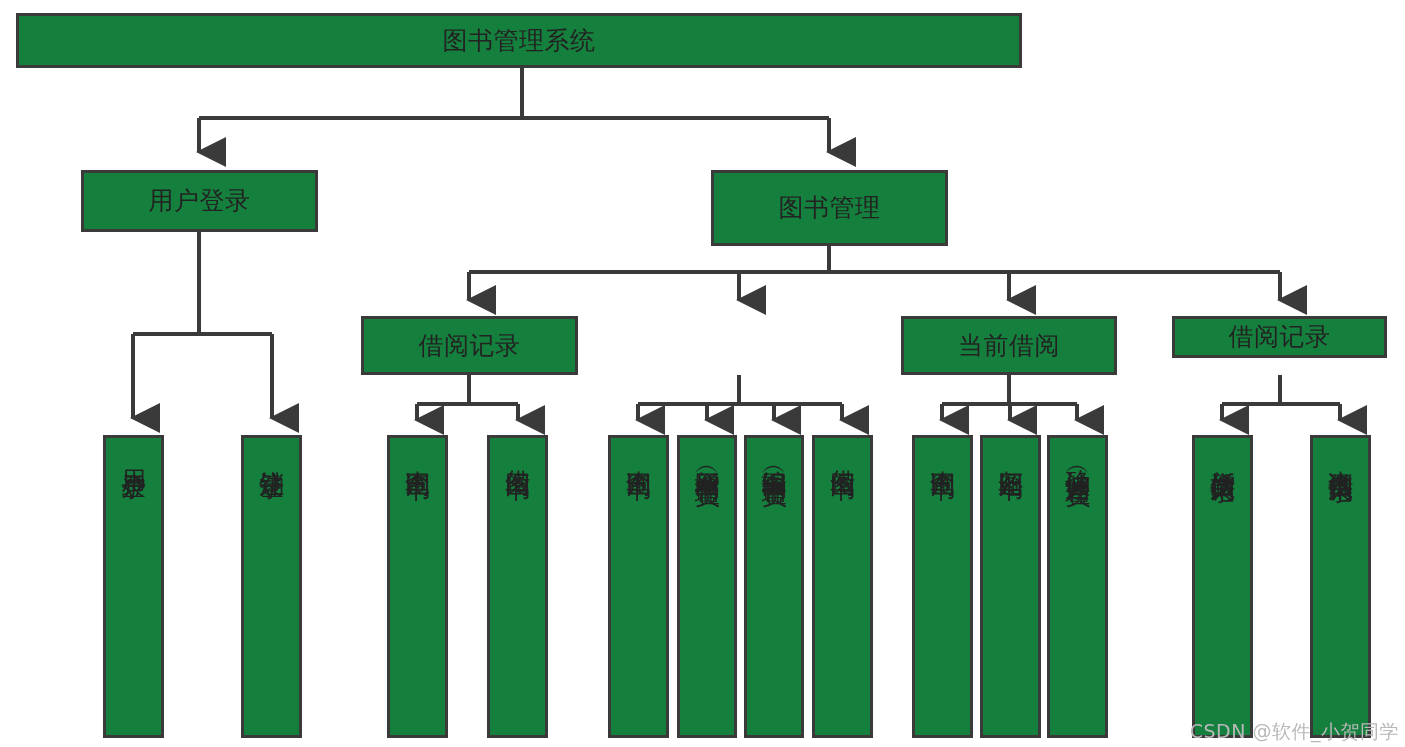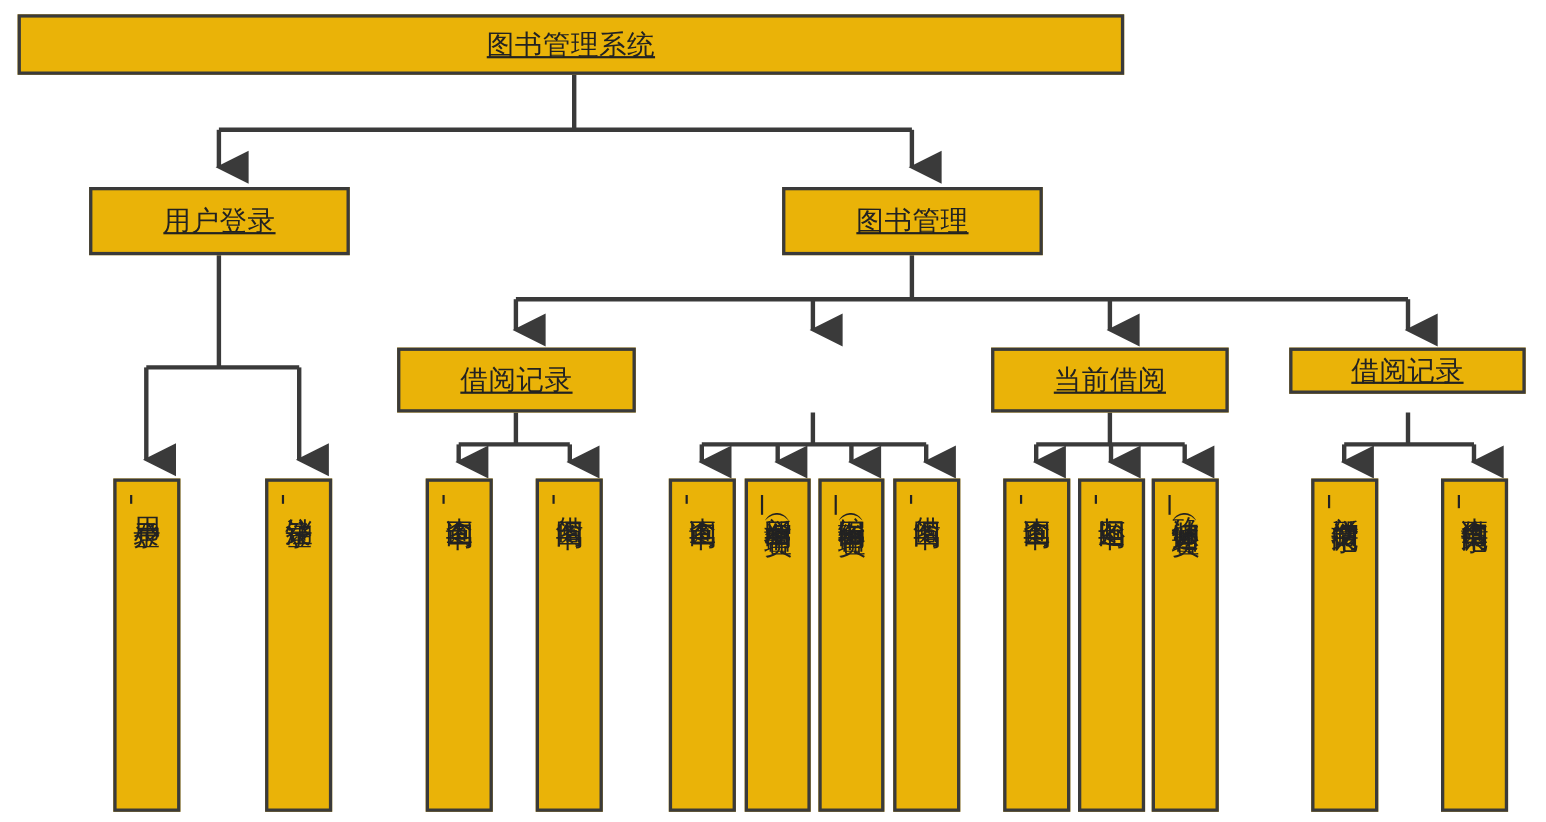--- a/index.html
+++ b/index.html
@@ -23,26 +23,25 @@
     left: 0;
     top: 0;
     width: 1405px;
     height: 747px;
     pointer-events: none;
   }
   .node {
     position: absolute;
     box-sizing: border-box;
     border: 3px solid #3a3a3a;
-    background: #eab308;
+    background: #15803d;
     display: flex;
     align-items: center;
     justify-content: center;
     color: #222222;
-    text-decoration: underline;
   }
   .node .label {
     display: block;
     text-align: center;
     line-height: 1.28;
     letter-spacing: 0.5px;
     color: #222222;
   }
   
   .node.horiz .label {
@@ -130,21 +129,21 @@
     </g>
   </svg>
 
   <div class="node horiz root" style="left:16px; top:13px; width:1006px; height:55px;">
     <span class="label">图书管理系统</span>
   </div>
 
   <div class="node horiz" style="left:81px; top:170px; width:237px; height:62px;">
     <span class="label">用户登录</span>
   </div>
-  <div class="node horiz" style="left:711px; top:170px; width:237px; height:62px;">
+  <div class="node horiz" style="left:711px; top:170px; width:237px; height:76px;">
     <span class="label">图书管理</span>
   </div>
 
   <div class="node horiz" style="left:361px; top:316px; width:217px; height:59px;">
     <span class="label">借阅记录</span>
   </div>
   <div class="node horiz" style="left:901px; top:316px; width:216px; height:59px;">
     <span class="label">当前借阅</span>
   </div>
   <div class="node horiz" style="left:1172px; top:316px; width:215px; height:42px;">
@@ -188,13 +187,14 @@
     <span class="label">确认归还（管理员）</span>
   </div>
 
   <div class="node vert" style="left:1192px; top:435px; width:61px; height:303px;">
     <span class="label">新增借阅记录</span>
   </div>
   <div class="node vert" style="left:1310px; top:435px; width:61px; height:303px;">
     <span class="label">查询借阅记录</span>
   </div>
 
+  <div class="watermark">CSDN @软件_小贺同学</div>
 </div>
 
 </body></html>

